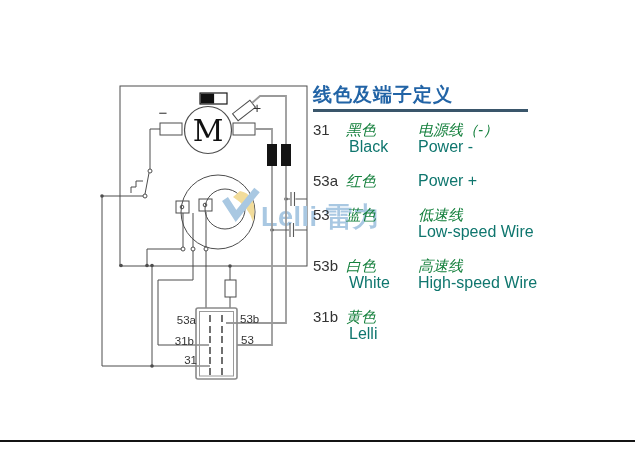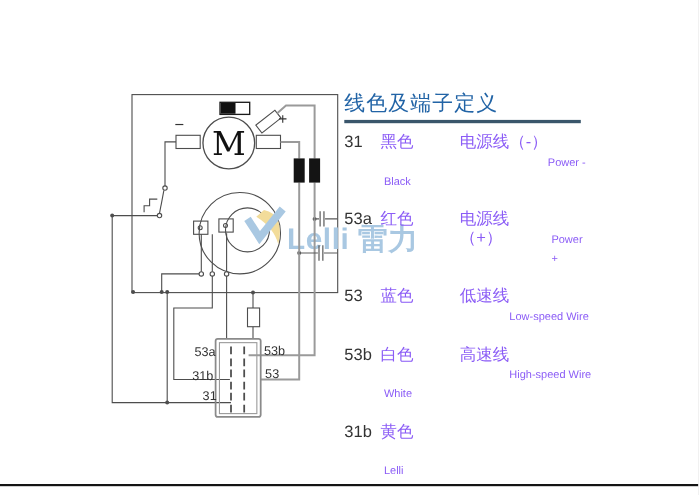--- a/index.html
+++ b/index.html
@@ -5,31 +5,31 @@
   html,body{margin:0;padding:0;background:#e8e8e8;}
   .page{
     position:relative;width:635px;height:450px;background:#ffffff;
     overflow:hidden;font-family:"Liberation Sans","DejaVu Sans",sans-serif;
     margin:0 auto;
   }
   svg text{font-family:"Liberation Sans","DejaVu Sans",sans-serif;}
   .motor-m{font-family:"DejaVu Serif","Liberation Serif",serif;}
   .legend{position:absolute;left:313px;top:84px;width:225px;}
   .legend-title{
-    font-size:19px;font-weight:normal;letter-spacing:1px;
+    font-size:19px;font-weight:bold;letter-spacing:1px;
     color:var(--title,#2264a6);line-height:21px;white-space:nowrap;
   }
   .legend-underline{height:2.5px;background:var(--underline,#3a566b);margin-top:4px;width:215px;}
   .legend-rows{margin-top:9px;display:flex;flex-direction:column;gap:17px;}
   .lrow{display:flex;align-items:flex-start;color:#222;}
   .lrow .num{width:33px;font-size:15px;color:#333;line-height:17px;}
   .lrow .col2{width:72px;display:flex;flex-direction:column;}
-  .lrow .col3{flex:1;display:flex;flex-direction:row;}
-  .lrow .zh{font-size:15px;line-height:17px;color:#8b5cf6;}
-  .lrow .en{font-size:10px;line-height:17px;color:#8b5cf6;padding-left:3px;margin-top:19px;}
+  .lrow .col3{flex:1;display:flex;flex-direction:column;}
+  .lrow .zh{font-size:15px;line-height:17px;color:#15803d;font-style:italic;}
+  .lrow .en{font-size:16px;line-height:17px;color:#0f766e;padding-left:3px;}
   .lrow .col3 .en{padding-left:0;}
   .bottom-rule{position:absolute;left:0;top:440px;width:635px;height:2px;background:#141414;}
 </style>
 </head>
 <body style="--title: #2264a6; --underline: #3a566b; --line: #4d4d4d; --gray-wire: #9a9a9a; --watermark-blue: #a9c8e2; --watermark-yellow: #f2dc9a;">
 
 <div class="page">
 
   <svg width="635" height="450" viewBox="0 0 635 450">
 
@@ -154,21 +154,20 @@
             <span class="zh">电源线（-）</span>
             <span class="en">Power -</span>
           </span>
         </div>
         <div class="lrow">
           <span class="num">53a</span>
           <span class="col2">
             <span class="zh">红色</span>
           </span>
           <span class="col3">
-            <span class="zh">电源线（+）</span>
             <span class="en">Power +</span>
           </span>
         </div>
         <div class="lrow">
           <span class="num">53</span>
           <span class="col2">
             <span class="zh">蓝色</span>
           </span>
           <span class="col3">
             <span class="zh">低速线</span>

